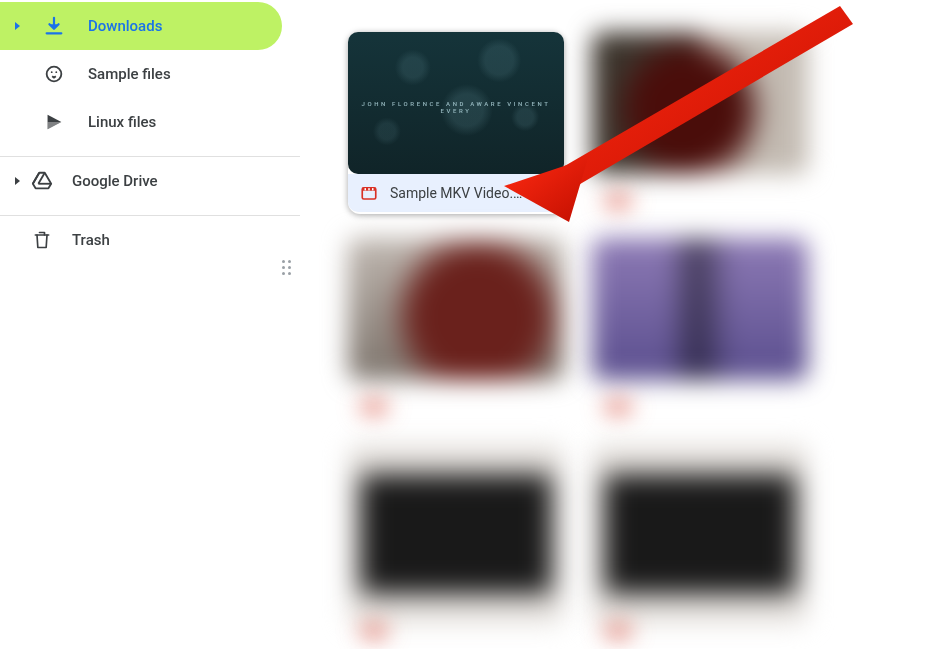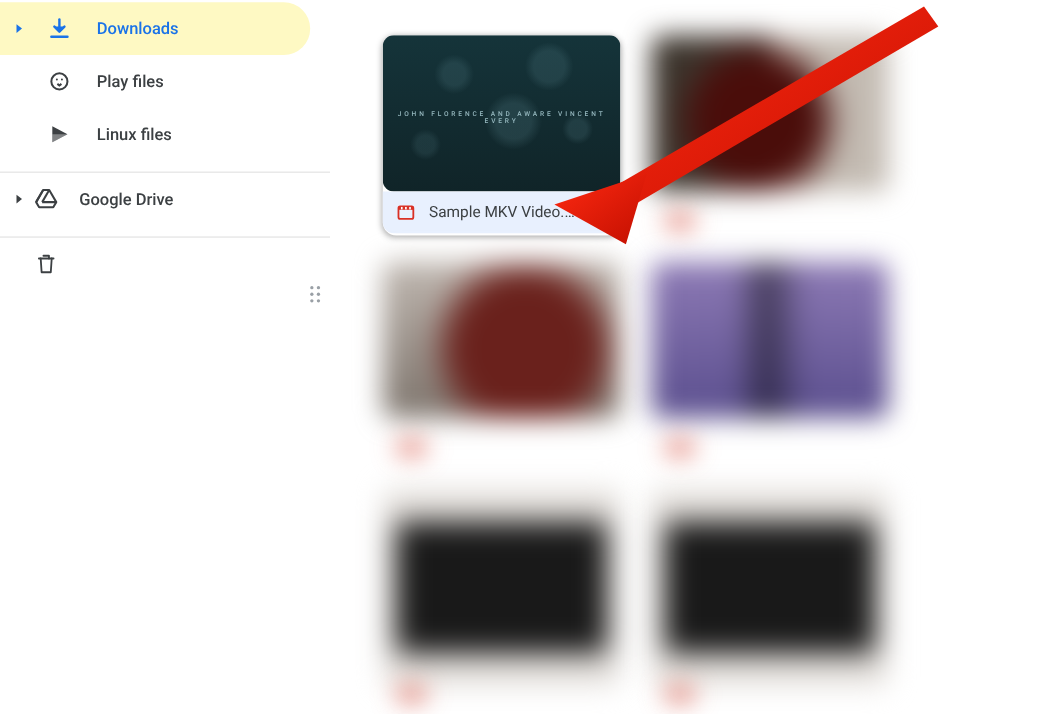--- a/index.html
+++ b/index.html
@@ -34,21 +34,21 @@
     height: 48px;
     padding: 0 16px 0 8px;
     font-size: 15px;
     color: #3c4043;
     cursor: pointer;
     border-radius: 0 24px 24px 0;
     margin-right: 18px;
     font-weight: 500;
   }
   .sidebar-item.selected {
-    background: #fef9c3;
+    background: #bef264;
     color: #1a73e8;
   }
   .sidebar-item .caret {
     width: 20px;
     display: flex;
     justify-content: center;
     align-items: center;
     color: inherit;
   }
   .sidebar-item .caret svg { width: 8px; height: 10px; }
@@ -222,21 +222,21 @@
       <div class="sidebar-item">
         <span class="caret"></span>
         <span class="icon">
           <svg viewBox="0 0 24 24" width="22" height="22" fill="none" stroke="#3c4043" stroke-width="2">
             <circle cx="12" cy="12" r="8"></circle>
             <circle cx="9.5" cy="10" r="1" fill="#3c4043" stroke="none"></circle>
             <circle cx="14.5" cy="10" r="1" fill="#3c4043" stroke="none"></circle>
             <path d="M10 14.5 L12 16 L14 14.5" fill="none"></path>
           </svg>
         </span>
-        <span class="label">Play files</span>
+        <span class="label">Sample files</span>
       </div>
 
       <div class="sidebar-item">
         <span class="caret"></span>
         <span class="icon">
           <svg viewBox="0 0 24 24" width="22" height="22">
             <path d="M5 4 L20 12 L5 20 Z" fill="#3c4043"></path>
             <path d="M5 12 L20 12 L5 20 Z" fill="#fff" opacity=".35"></path>
           </svg>
         </span>
@@ -266,20 +266,21 @@
     <div class="sidebar-group" style="border-bottom:none">
       <div class="sidebar-item">
         <span class="caret"></span>
         <span class="icon" style="margin-left:2px;margin-right:18px">
           <svg viewBox="0 0 24 24" width="20" height="20" fill="none" stroke="#3c4043" stroke-width="2" stroke-linejoin="round" stroke-linecap="round">
             <path d="M4 6 H20"></path>
               <path d="M9 3 H15 V6"></path>
               <path d="M6 6 L7 21 H17 L18 6"></path>
           </svg>
         </span>
+        <span class="label">Trash</span>
       </div>
     </div>
 
     <div class="drag-handle">
       <span></span>
         <span></span>
         <span></span>
         <span></span>
         <span></span>
         <span></span>

